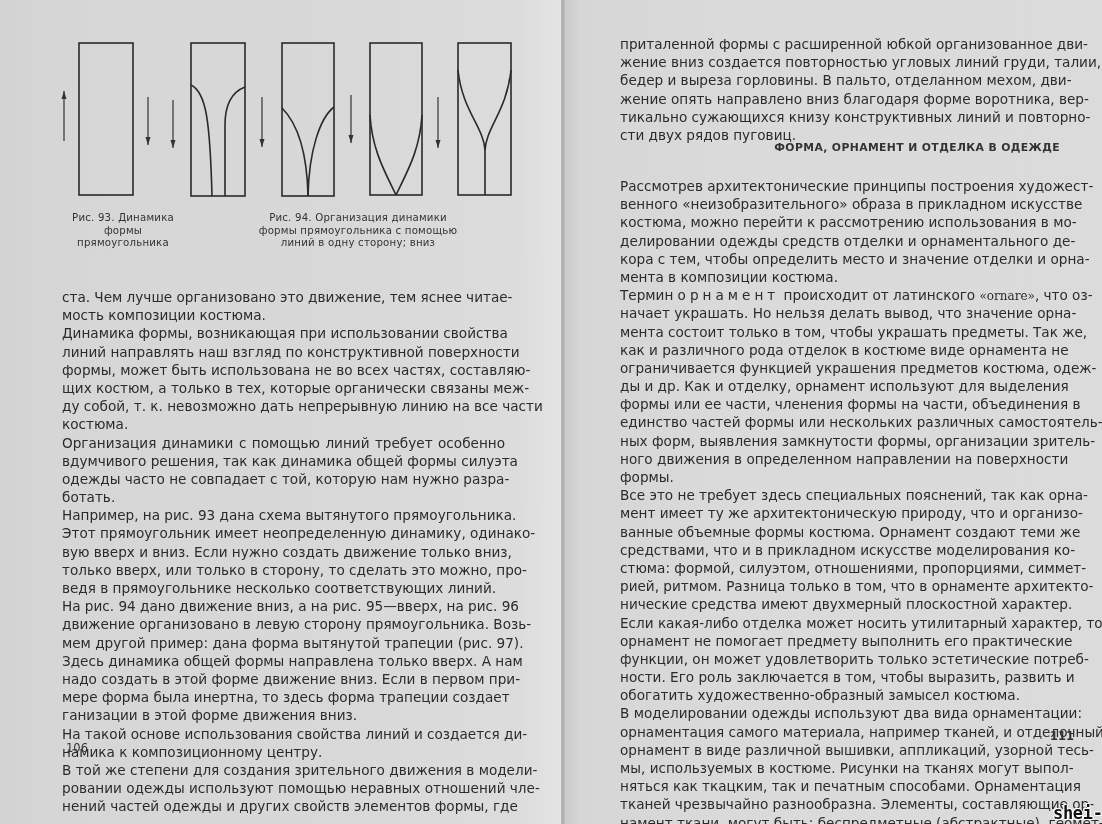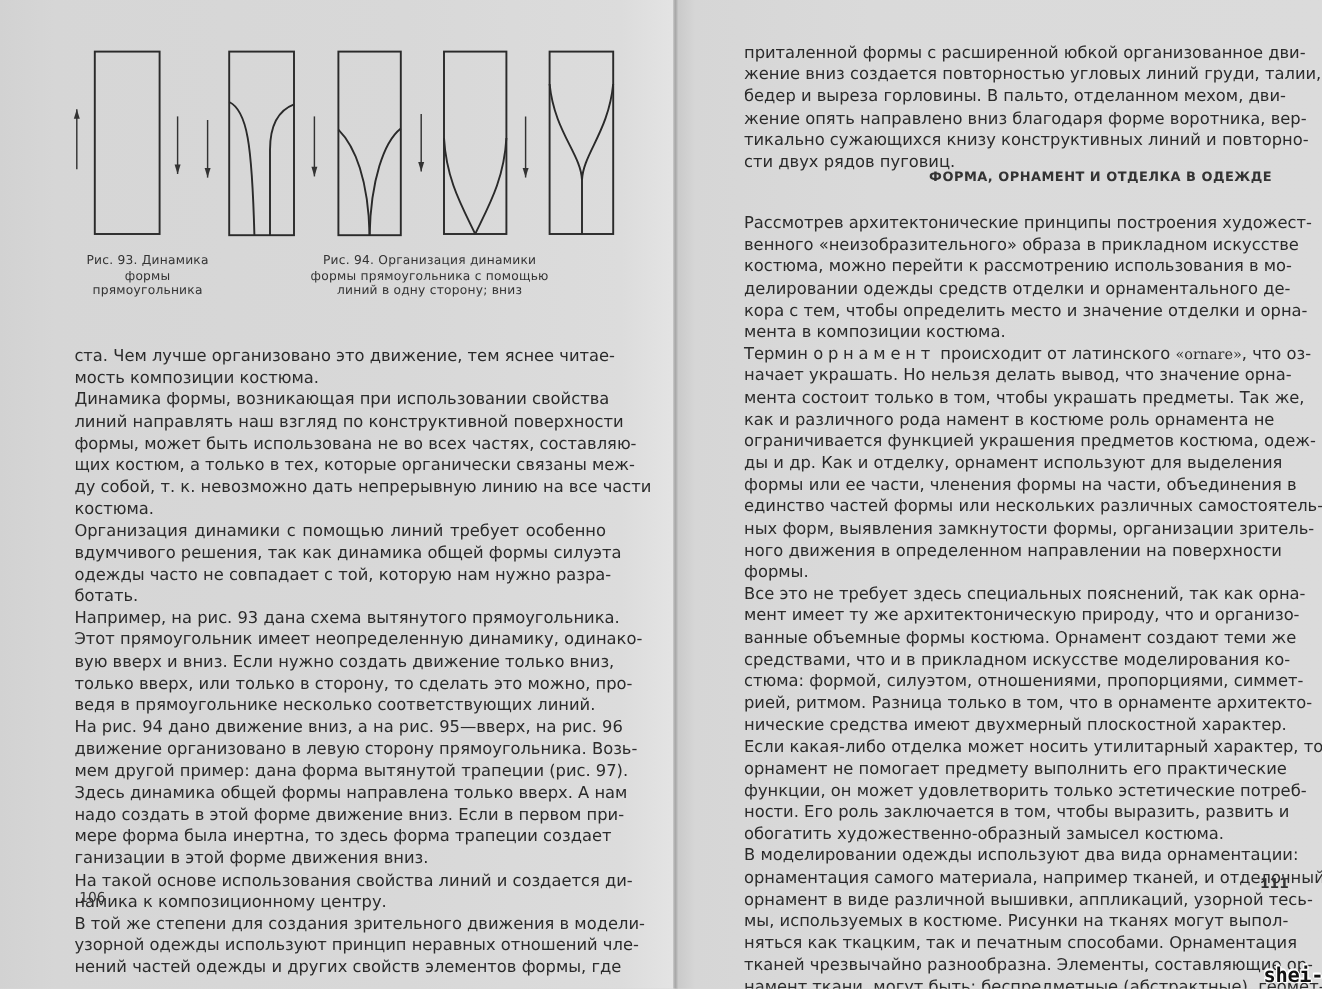--- a/index.html
+++ b/index.html
@@ -133,21 +133,21 @@
         <span class="line">На рис. 94 дано движение вниз, а на рис. 95—вверх, на рис. 96</span>
         <span class="line">движение организовано в левую сторону прямоугольника. Возь-</span>
         <span class="line">мем другой пример: дана форма вытянутой трапеции (рис. 97).</span>
         <span class="line">Здесь динамика общей формы направлена только вверх. А нам</span>
         <span class="line">надо создать в этой форме движение вниз. Если в первом при-</span>
         <span class="line">мере форма была инертна, то здесь форма трапеции создает</span>
         <span class="line last">ганизации в этой форме движения вниз.</span>
         <span class="line">На такой основе использования свойства линий и создается ди-</span>
         <span class="line last">намика к композиционному центру.</span>
         <span class="line">В той же степени для создания зрительного движения в модели-</span>
-        <span class="line">узорной одежды используют принцип неравных отношений чле-</span>
+        <span class="line">ровании одежды используют помощью неравных отношений чле-</span>
         <span class="line">нений частей одежды и других свойств элементов формы, где</span>
       </div>
     <div class="page-num page-num-left">106</div>
   </div>
 
   <div class="page page-right"></div>
   <div class="gutter"></div>
 
   <div class="text text-right-top" id="right-top-text">
       <span class="line">приталенной формы с расширенной юбкой организованное дви-</span>
@@ -161,21 +161,21 @@
   <div class="text text-right-main" id="right-main-text">
       <span class="line">Рассмотрев архитектонические принципы построения художест-</span>
       <span class="line">венного «неизобразительного» образа в прикладном искусстве</span>
       <span class="line">костюма, можно перейти к рассмотрению использования в мо-</span>
       <span class="line">делировании одежды средств отделки и орнаментального де-</span>
       <span class="line">кора с тем, чтобы определить место и значение отделки и орна-</span>
       <span class="line last">мента в композиции костюма.</span>
       <span class="line">Термин <span class="spaced">орнамент</span> происходит от латинского <span class="latin">«ornare»</span>, что оз-</span>
       <span class="line">начает украшать. Но нельзя делать вывод, что значение орна-</span>
       <span class="line">мента состоит только в том, чтобы украшать предметы. Так же,</span>
-      <span class="line">как и различного рода намент в костюме роль орнамента не</span>
+      <span class="line">как и различного рода отделок в костюме виде орнамента не</span>
       <span class="line">ограничивается функцией украшения предметов костюма, одеж-</span>
       <span class="line">ды и др. Как и отделку, орнамент используют для выделения</span>
       <span class="line">формы или ее части, членения формы на части, объединения в</span>
       <span class="line">единство частей формы или нескольких различных самостоятель-</span>
       <span class="line">ных форм, выявления замкнутости формы, организации зритель-</span>
       <span class="line">ного движения в определенном направлении на поверхности</span>
       <span class="line last">формы.</span>
       <span class="line">Все это не требует здесь специальных пояснений, так как орна-</span>
       <span class="line">мент имеет ту же архитектоническую природу, что и организо-</span>
       <span class="line">ванные объемные формы костюма. Орнамент создают теми же</span>

